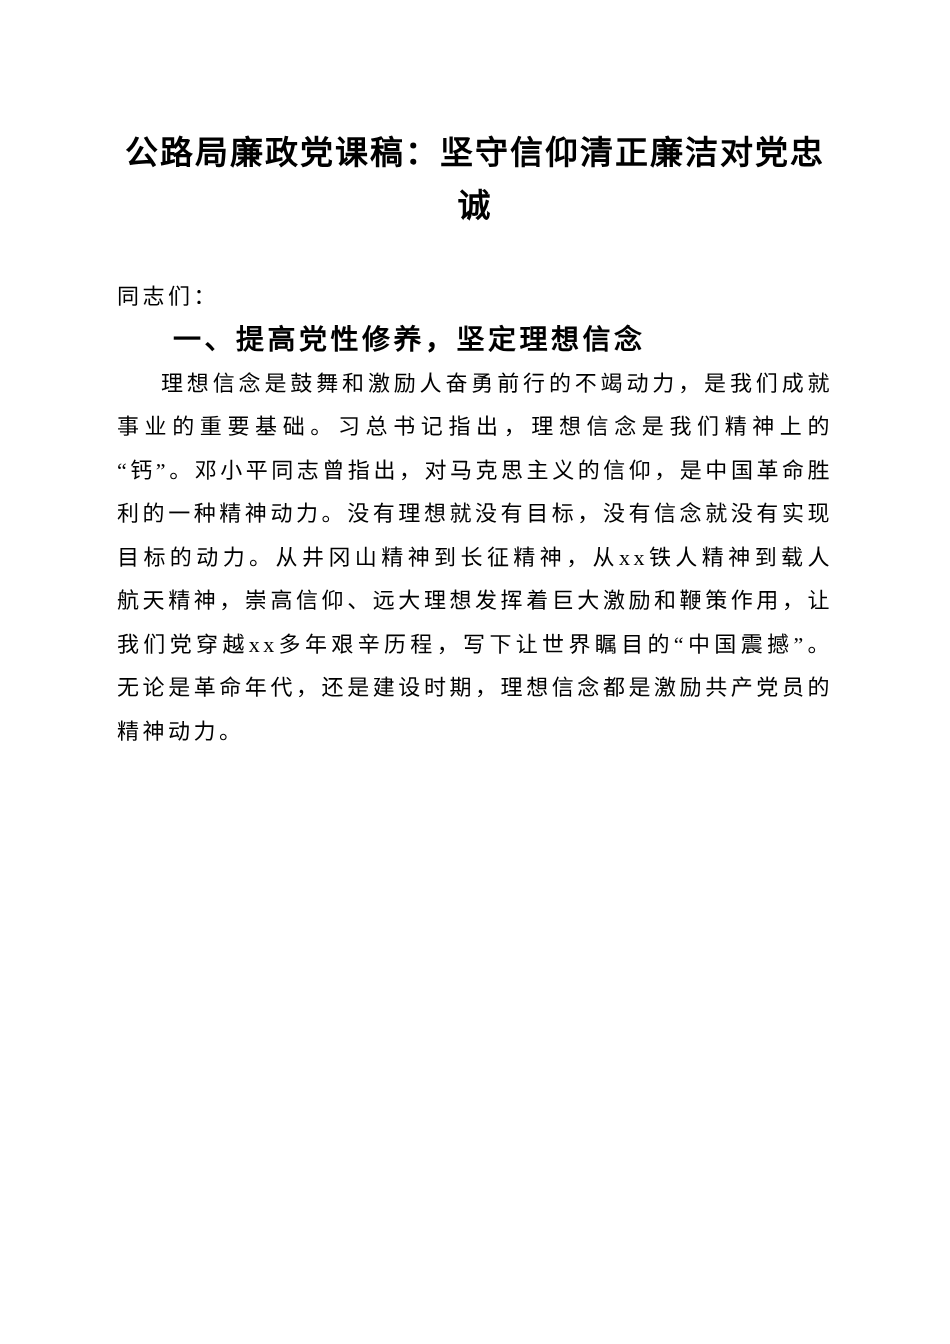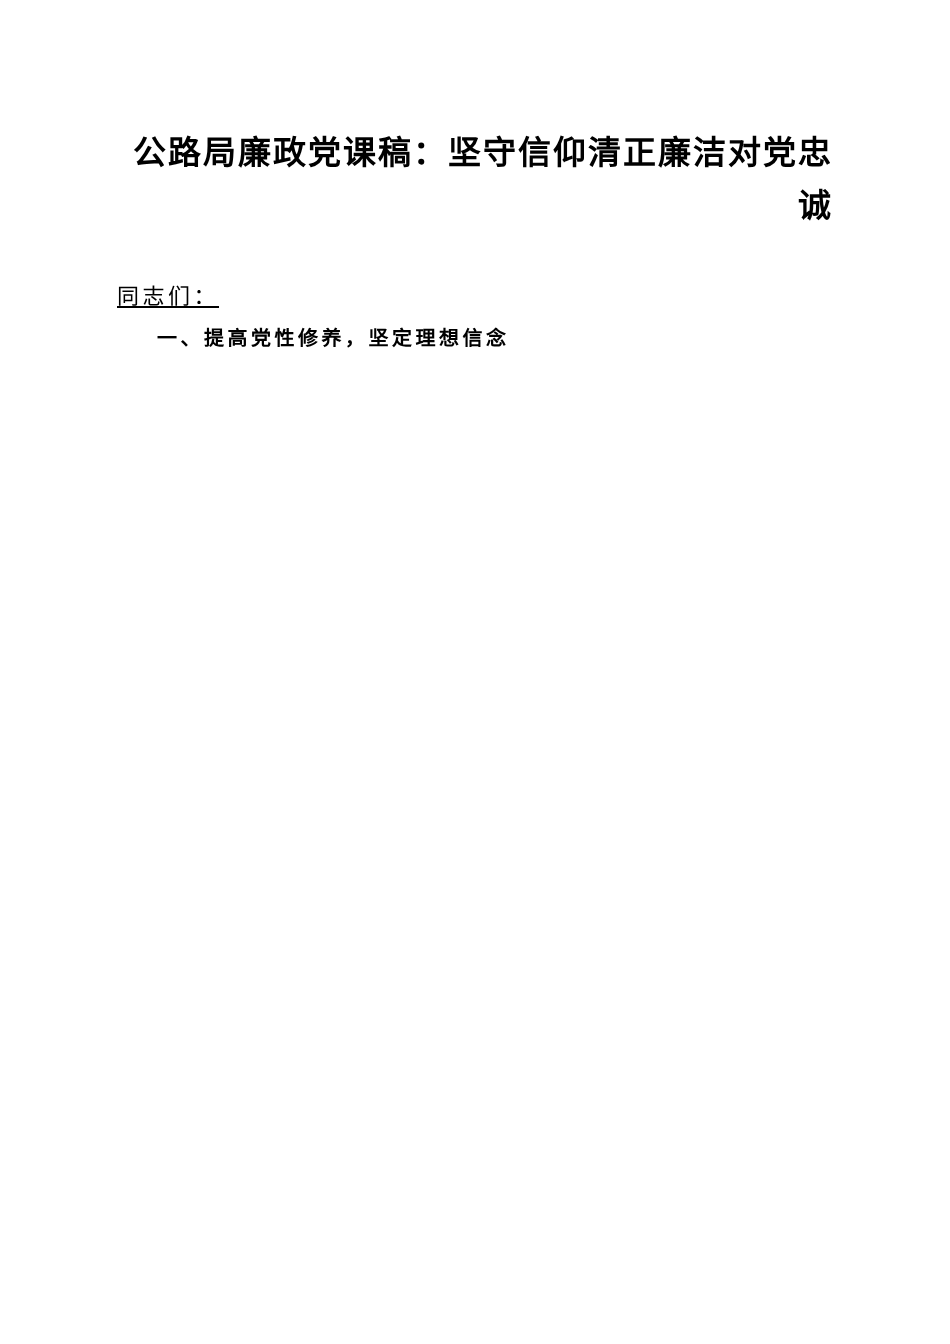--- a/index.html
+++ b/index.html
@@ -16,56 +16,56 @@
     height: 1344px;
     background: #ffffff;
     padding: 127px 117px 0 117px;
   }
   .doc-title {
     font-family: "Liberation Sans", sans-serif;
     font-weight: 700;
     font-size: 33px;
     line-height: 1.6;
     letter-spacing: 2px;
-    text-align: right;
+    text-align: center;
     color: #000;
     margin-bottom: 42px;
   }
   .doc-body {
     font-family: "Liberation Serif", serif;
     font-size: 22px;
     line-height: 43.5px;
     letter-spacing: 3.5px;
     text-align: justify;
     color: #000;
   }
   .salutation {
     text-indent: 0;
-    text-decoration: underline;
   }
   .para {
     text-indent: 2em;
   }
   .section-heading {
-    font-family: Liberation Mono, monospace;
+    font-family: Liberation Serif, serif;
     font-weight: 700;
-    font-size: 20px;
+    font-size: 28px;
     line-height: 43.5px;
     letter-spacing: 3.5px;
     text-indent: 2em;
     color: #000;
   }
 </style>
 </head>
 <body>
 
 <div class="page">
   <h1 class="doc-title">公路局廉政党课稿：坚守信仰清正廉洁对党忠诚</h1>
 
   <div class="doc-body">
     <p class="salutation">同志们：</p>
 
 
     <h2 class="section-heading">一、提高党性修养，坚定理想信念</h2>
 
+    <p class="para">理想信念是鼓舞和激励人奋勇前行的不竭动力，是我们成就事业的重要基础。习总书记指出，理想信念是我们精神上的“钙”。邓小平同志曾指出，对马克思主义的信仰，是中国革命胜利的一种精神动力。没有理想就没有目标，没有信念就没有实现目标的动力。从井冈山精神到长征精神，从xx铁人精神到载人航天精神，崇高信仰、远大理想发挥着巨大激励和鞭策作用，让我们党穿越xx多年艰辛历程，写下让世界瞩目的“中国震撼”。无论是革命年代，还是建设时期，理想信念都是激励共产党员的精神动力。</p>
 
   </div>
 </div>
 
 </body></html>

